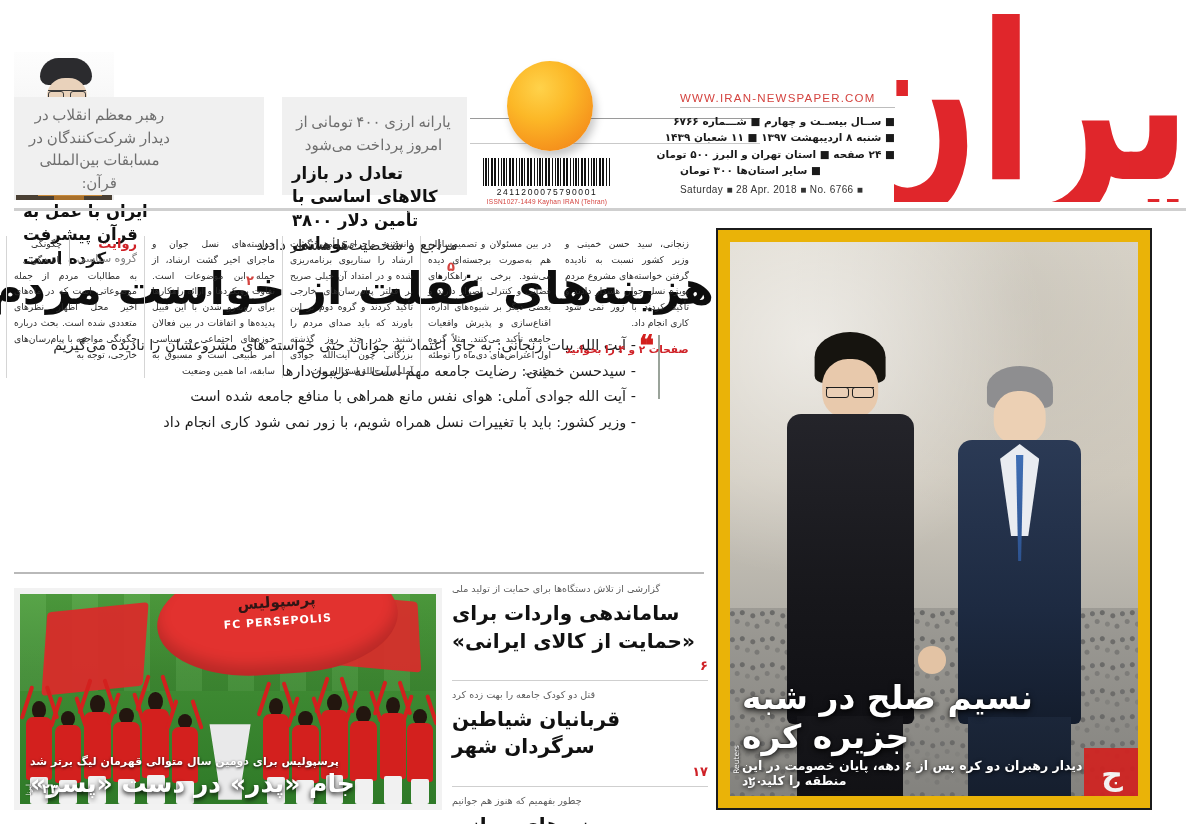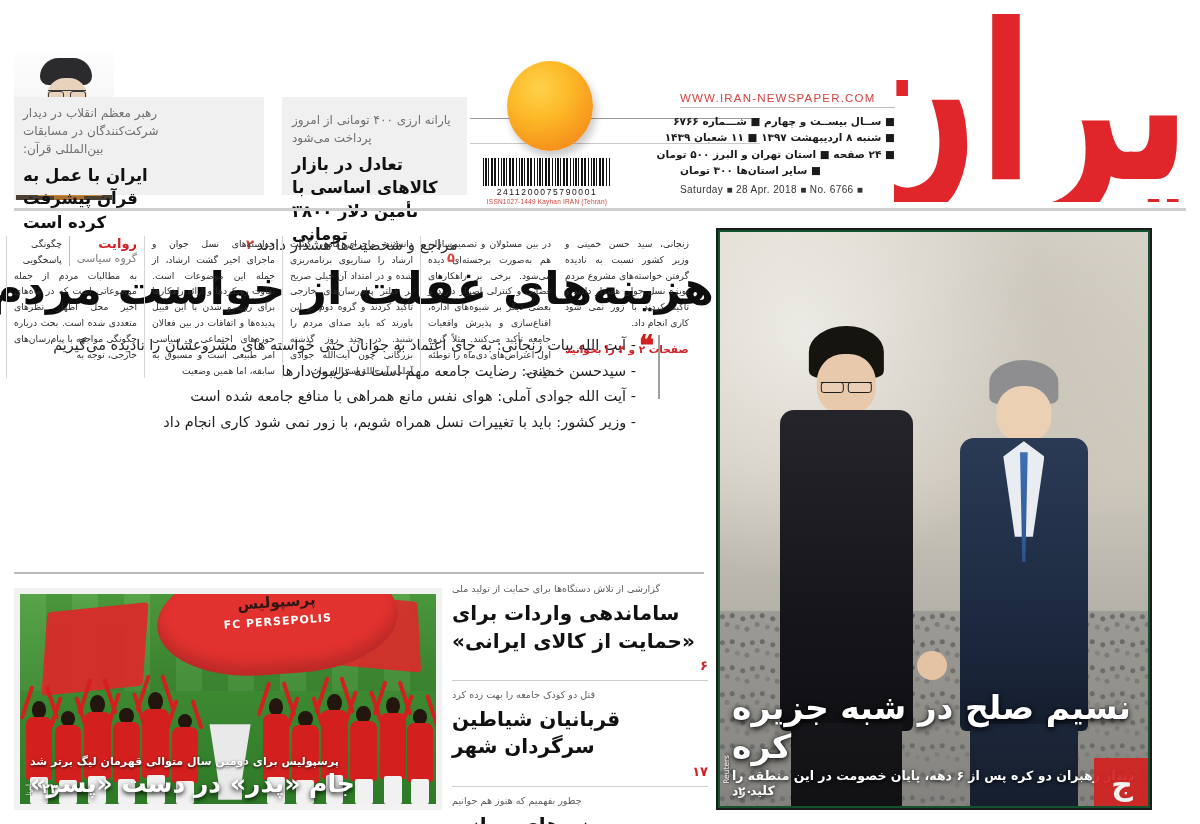--- a/index.html
+++ b/index.html
@@ -57,22 +57,22 @@
       #111 11px 13px,#fff 13px 15px,#111 15px 16px,#fff 16px 18px);
   }
   .barcode-num{font-family:"Liberation Sans",sans-serif;font-size:8.5px;
     letter-spacing:1.6px;color:#111;text-align:center;direction:ltr;margin-top:1px;}
   .barcode-issn{font-family:"Liberation Sans",sans-serif;font-size:6.5px;
     color:#d4433f;text-align:center;direction:ltr;margin-top:1px;letter-spacing:.2px;}
 
   
   .teaser{position:absolute;background:#f0f0f0;box-sizing:border-box;}
   .teaser .kicker{
-    font-size:12px;color:#6f6f6f;line-height:1.5;text-align:left;
-    direction:rtl;font-weight:normal;
+    font-size:15px;color:#6f6f6f;line-height:1.5;text-align:center;
+    direction:rtl;font-weight:normal;font-family:Liberation Serif, serif;
   }
   .teaser .ttl{
     font-size:16.5px;font-weight:bold;color:#111;line-height:1.42;
     text-align:left;direction:rtl;margin-top:6px;
   }
   .teaser .pg{color:#d4433f;font-size:13px;font-weight:bold;
     text-align:right;direction:rtl;margin-top:3px;}
 
   #teaser-leader{left:14px;top:97px;width:250px;height:98px;padding:7px 10px 0 9px;}
   #teaser-leader .kicker,#teaser-leader .ttl{padding-right:78px;}
@@ -182,21 +182,21 @@
   .mid-list{position:absolute;left:452px;top:582px;width:256px;}
   .mitem{padding-bottom:7px;margin-bottom:7px;border-bottom:1px solid #cfcfcf;position:relative;direction:rtl;}
   .mitem:last-child{border-bottom:none;}
   .mkicker{font-size:9.6px;color:#5c5c5c;text-align:left;direction:rtl;line-height:1.5;}
   .mtitle{font-size:20px;font-weight:bold;color:#111;text-align:left;direction:rtl;
      line-height:1.36;margin-top:4px;letter-spacing:-.3px;}
   .mpg{color:#cf2127;font-size:13px;font-weight:bold;text-align:right;direction:rtl;margin-top:3px;}
 
   
   .korea{position:absolute;left:716px;top:228px;width:436px;height:582px;
-     border:2px solid #1b1b1b;box-sizing:border-box;background:#14532d;padding:2px;}
+     border:2px solid #1b1b1b;box-sizing:border-box;background:#eab308;padding:12px;}
   .korea-inner{position:relative;width:100%;height:100%;overflow:hidden;background:#cfcabf;}
   .ground{position:absolute;inset:0;background:
      radial-gradient(circle at 20% 18%,rgba(255,255,255,.55),transparent 42%),
      radial-gradient(circle at 70% 10%,rgba(0,0,0,.06),transparent 40%),
      linear-gradient(180deg,#dcd7cc 0%,#cfc9bd 42%,#b4b1a9 66%,#8e8d89 100%);}
   .gravel{position:absolute;left:0;right:0;bottom:0;height:34%;
      background:
        radial-gradient(circle at 8% 22%,#6f6f6e 0 2px,transparent 3px),
        radial-gradient(circle at 24% 52%,#7d7c79 0 2px,transparent 3px),
        radial-gradient(circle at 41% 18%,#6a6a68 0 2px,transparent 3px),

